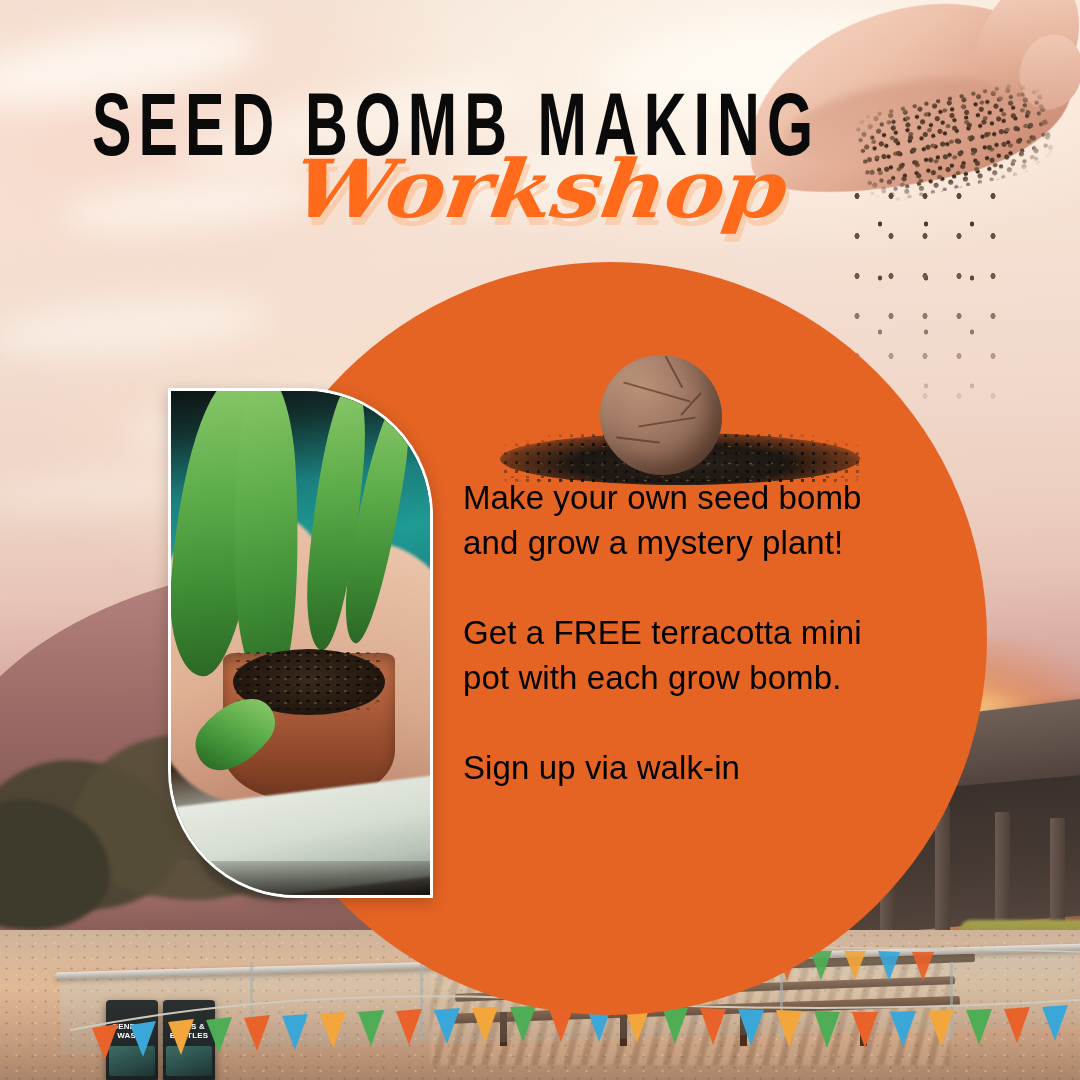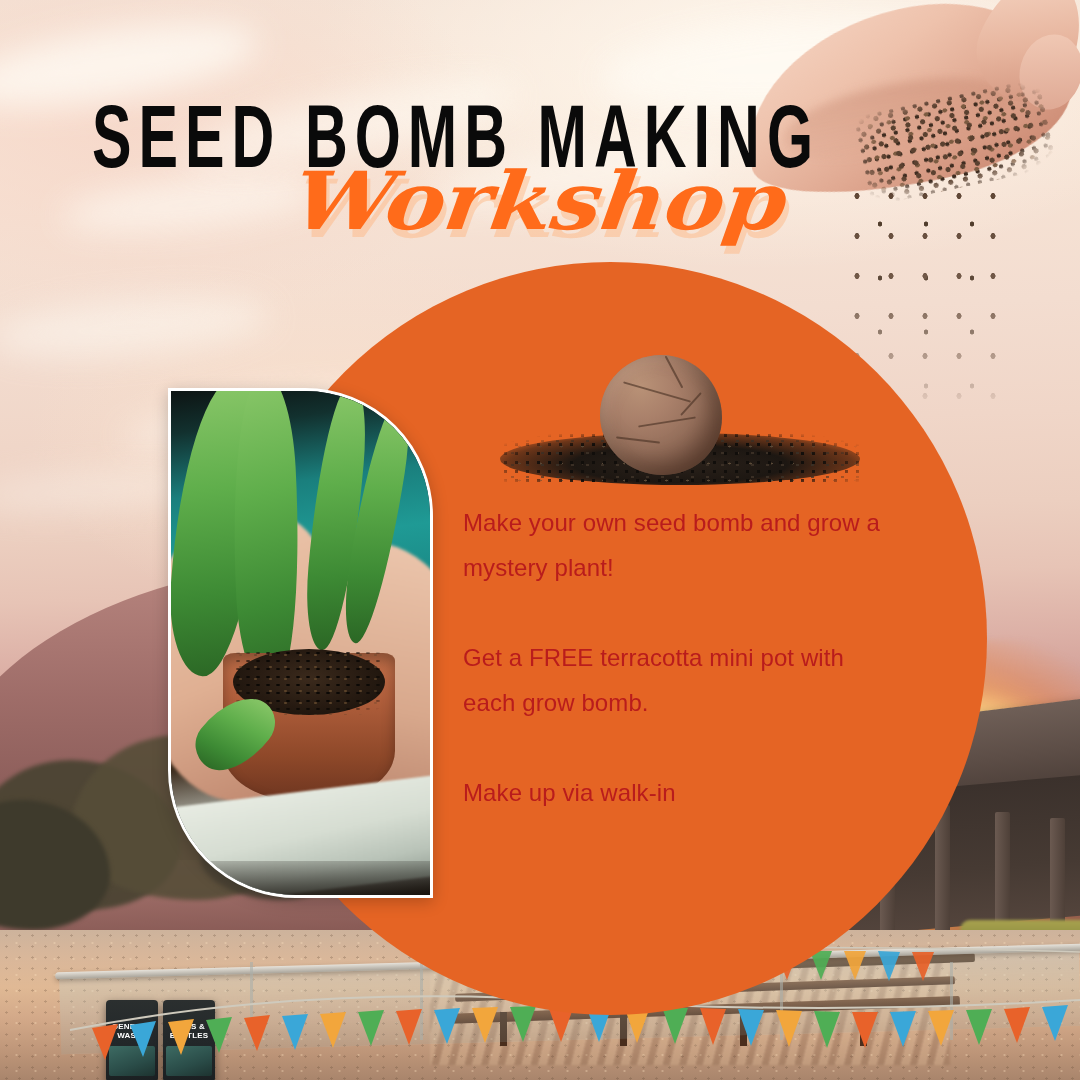--- a/index.html
+++ b/index.html
@@ -344,21 +344,21 @@
     position:absolute; left:-12px; top:400px; width:300px; height:100px;
     background:linear-gradient(175deg,#e8ece3 0%,#d6ddd2 45%,#b9c3b8 75%,#8f9a90 100%);
     transform:rotate(-7deg); filter:blur(1px);
   }
   .pc-dark-bottom {
     position:absolute; left:0; top:470px; width:265px; height:45px;
     background:linear-gradient(180deg, rgba(22,17,12,.2), rgba(22,17,12,.92));
   }
 
   
-  .title-block { position:absolute; left:0; top:92px; width:912px; text-align:center; }
+  .title-block { position:absolute; left:0; top:80px; width:912px; text-align:center; }
   .title-main {
     font-family:"Liberation Sans", sans-serif;
     font-weight:700;
     font-size:63px;
     letter-spacing:7.5px;
     color:#0a0a0a;
     line-height:1;
     transform:scaleY(1.42) scaleX(.94);
     transform-origin:center top;
     white-space:nowrap;
@@ -372,26 +372,26 @@
     letter-spacing:-1px;
     color:#FF6B1A;
     transform:scaleX(1.12) skewX(-7deg);
     text-shadow:4px 8px 0 rgba(255,176,120,.42);
     white-space:nowrap;
   }
 
   
   .copy {
     position:absolute;
-    left:463px; top:500px;
+    left:463px; top:475px;
     width:420px;
-    color:#b91c1c;
+    color:#000000;
     font-family:"Liberation Sans", sans-serif;
     font-weight:300;
-    font-size:24px;
+    font-size:33px;
     line-height:45px;
     letter-spacing:.1px;
   }
   .copy p { margin:0 0 45px 0; }
   .copy p:last-child { margin-bottom:0; }
 </style>
 </head>
 <body>
 
 <div id="poster">
@@ -544,16 +544,16 @@
   </div>
 
   <div class="title-block">
     <div class="title-main">SEED BOMB MAKING</div>
     <div class="title-script">Workshop</div>
   </div>
 
   <div class="copy">
     <p>Make your own seed bomb and grow a mystery plant!</p>
     <p>Get a FREE terracotta mini pot with each grow bomb.</p>
-    <p>Make up via walk-in</p>
+    <p>Sign up via walk-in</p>
   </div>
 
 </div>
 
 </body></html>

